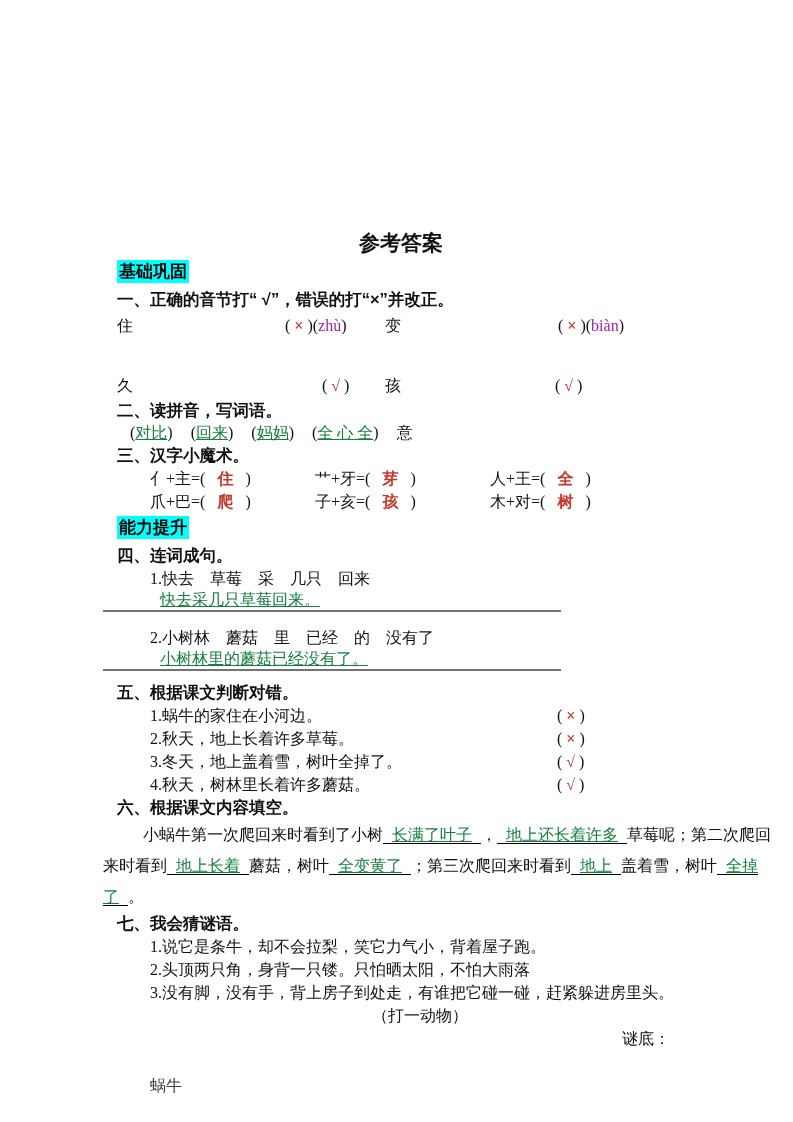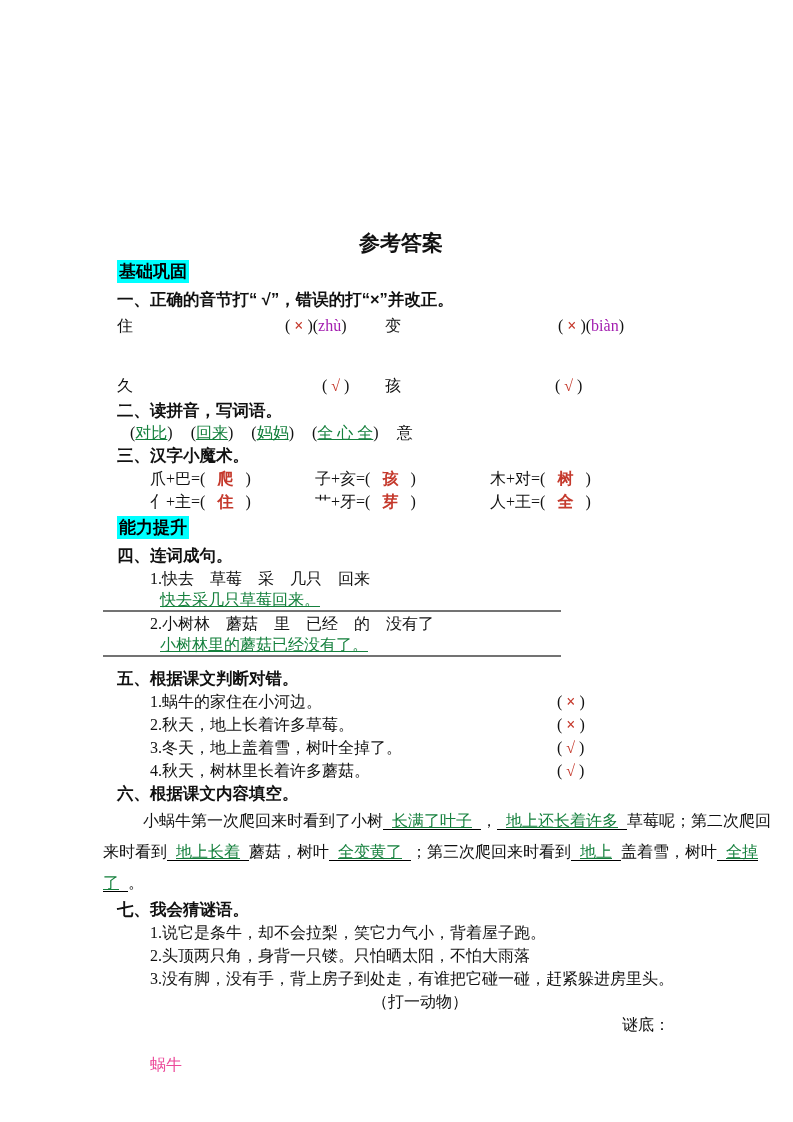--- a/index.html
+++ b/index.html
@@ -41,21 +41,21 @@
   .ansline .red { margin-left:57px; }
   .judge-item { position:relative; margin-left:33px; line-height:23px; }
   .judge { position:absolute; left:407px; top:0; }
   .para {
     margin-left:-14px; width:678px; line-height:31px; text-indent:40px;
   }
   .blank { border-bottom:1px solid #000; padding:0 9px; }
   .blank .red { }
   .hint-line { line-height:23px; padding-left:255px; }
   .label-line { line-height:23px; padding-left:505px; }
-  .final-ans { margin-top:17px; margin-left:33px; line-height:23px; color:#ec4899; }
+  .final-ans { margin-top:24px; margin-left:33px; line-height:23px; color:#404040; }
 </style>
 </head>
 <body>
 
 <div class="page">
   <div class="content">
 
     <h1 class="title">参考答案</h1>
 
     <div style="">
@@ -82,38 +82,38 @@
     <div class="wordans">
       <span class="grp"><span>(</span><span class="red">对比</span><span>)</span></span>
       <span class="grp"><span>(</span><span class="red">回来</span><span>)</span></span>
       <span class="grp"><span>(</span><span class="red">妈妈</span><span>)</span></span>
       <span class="grp"><span>(</span><span class="red">全 心 全</span><span>)</span></span>
       <span>意</span>
     </div>
 
     <div class="heading">三、汉字小魔术。</div>
     <div class="posrow indent">
+      <span class="pos" style="left:0"><span>亻+主=</span><span>(</span><span class="mk" style="padding:0 12px">住</span><span>)</span></span>
+      <span class="pos" style="left:165px"><span>艹+牙=</span><span>(</span><span class="mk" style="padding:0 12px">芽</span><span>)</span></span>
+      <span class="pos" style="left:340px"><span>人+王=</span><span>(</span><span class="mk" style="padding:0 12px">全</span><span>)</span></span>
+    </div>
+    <div class="posrow indent">
       <span class="pos" style="left:0"><span>爪+巴=</span><span>(</span><span class="mk" style="padding:0 12px">爬</span><span>)</span></span>
       <span class="pos" style="left:165px"><span>子+亥=</span><span>(</span><span class="mk" style="padding:0 12px">孩</span><span>)</span></span>
       <span class="pos" style="left:340px"><span>木+对=</span><span>(</span><span class="mk" style="padding:0 12px">树</span><span>)</span></span>
-    </div>
-    <div class="posrow indent">
-      <span class="pos" style="left:0"><span>亻+主=</span><span>(</span><span class="mk" style="padding:0 12px">住</span><span>)</span></span>
-      <span class="pos" style="left:165px"><span>艹+牙=</span><span>(</span><span class="mk" style="padding:0 12px">芽</span><span>)</span></span>
-      <span class="pos" style="left:340px"><span>人+王=</span><span>(</span><span class="mk" style="padding:0 12px">全</span><span>)</span></span>
     </div>
 
     <div style="margin-top:3px">
       <span class="badge">能力提升</span>
     </div>
 
     <div class="heading" style="margin-top:5px">四、连词成句。</div>
     <div class="line indent">1.快去　草莓　采　几只　回来</div>
     <div class="ansline"><span class="red">快去采几只草莓回来。</span></div>
-    <div class="line indent" style="margin-top:0">2.小树林　蘑菇　里　已经　的　没有了</div>
+    <div class="line indent" style="margin-top:14px">2.小树林　蘑菇　里　已经　的　没有了</div>
     <div class="ansline"><span class="red">小树林里的蘑菇已经没有了。</span></div>
 
     <div class="heading" style="margin-top:10px">五、根据课文判断对错。</div>
     <div class="judge-item">
       <span>1.蜗牛的家住在小河边。</span>
       <span class="judge"><span>(</span><span class="mk">×</span><span>)</span></span>
     </div>
     <div class="judge-item">
       <span>2.秋天，地上长着许多草莓。</span>
       <span class="judge"><span>(</span><span class="mk">×</span><span>)</span></span>

